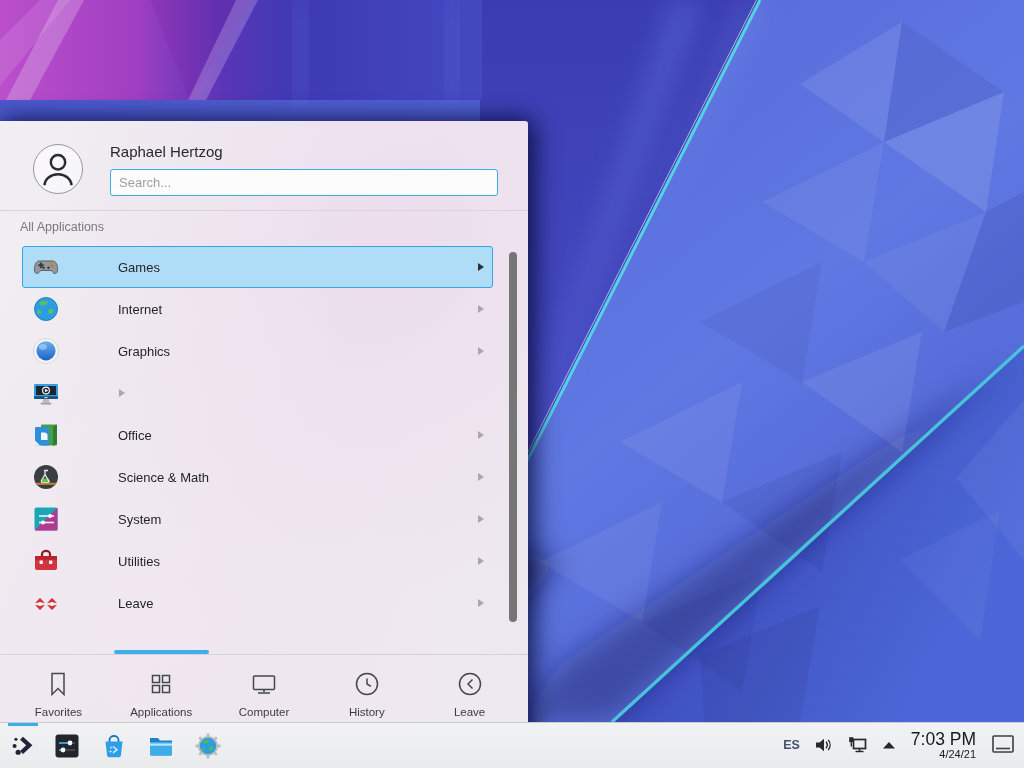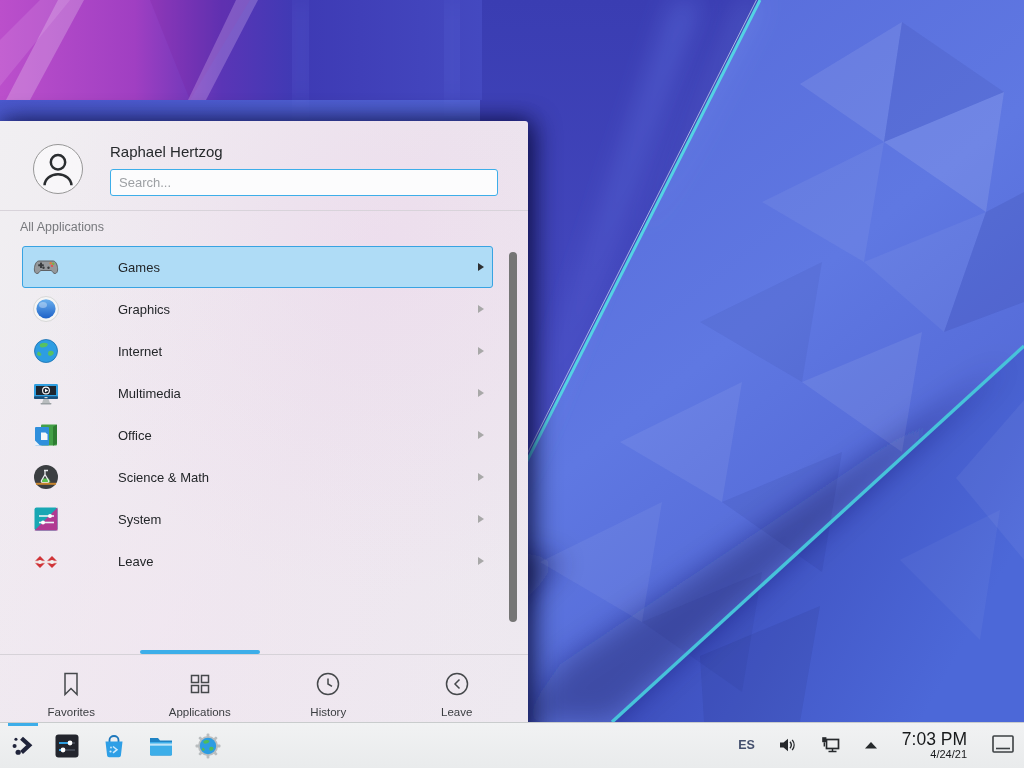--- a/index.html
+++ b/index.html
@@ -75,21 +75,21 @@
     border-top:1px solid #c9cccd;box-sizing:border-box;
     display:flex;align-items:center;
   }
   .launcher-btn{
     position:relative;width:38px;height:45px;margin-left:3px;flex:none;
     display:flex;align-items:center;justify-content:center;
   }
   .launcher-active-bar{position:absolute;top:0;left:5px;width:30px;height:3px;background:#3daee9;}
   .task-icons{display:flex;gap:19px;margin-left:12px;align-items:center;}
   .task-icons svg{width:28px;height:28px;}
-  .tray{margin-left:auto;display:flex;align-items:center;gap:22px;margin-right:8px;}
+  .tray{margin-left:auto;display:flex;align-items:center;gap:13px;margin-right:8px;}
   .kbd-layout{font-size:12.5px;font-weight:bold;color:#44506e;}
   .clock{text-align:right;line-height:1.08;color:#17191b;margin:0 1px;}
   .clock-time{font-size:17.5px;}
   .clock-date{font-size:11px;}
 </style>
 </head>
 <body>
 
 <svg class="wallpaper" viewBox="0 0 1024 768" preserveAspectRatio="none">
   <defs>
@@ -190,65 +190,64 @@
       <span class="cat-label">Games</span>
       <span class="cat-arrow">
         <svg width="8" height="10" viewBox="0 0 8 10">
             <path d="M1 1 L7 5 L1 9Z" fill="currentColor"></path>
           </svg>
       </span>
     </div>
 
     <div class="cat-item">
       <svg class="cat-icon" viewBox="0 0 28 28">
+        <circle cx="14" cy="14" r="11.5" fill="#2d9de2" stroke="#1b6fae" stroke-width="0.8"></circle>
+        <path d="M8 7 q4.5 -2.5 8 0 q-1 3.4 -4.5 3.2 q-4.6 1 -3.5 -3.2Z" fill="#57c161"></path>
+        <path d="M17 14 q4 -1.2 5 2 q-1.8 4 -5.2 2.6 q-1.8 -2.3 0.2 -4.6Z" fill="#57c161"></path>
+        <path d="M6 14.5 q3 0.5 3.5 3.6 q-2.5 2 -4.6 -0.6Z" fill="#57c161"></path>
+      </svg>
+      <span class="cat-label">Internet</span>
+      <span class="cat-arrow">
+        <svg width="8" height="10" viewBox="0 0 8 10">
+            <path d="M1 1 L7 5 L1 9Z" fill="currentColor"></path>
+          </svg>
+      </span>
+    </div>
+
+    <div class="cat-item">
+      <svg class="cat-icon" viewBox="0 0 28 28">
         <defs>
             <linearGradient id="sphG" x1="0" y1="0" x2="0" y2="1">
           <stop offset="0" stop-color="#6ab0ee"></stop>
               <stop offset="1" stop-color="#1e62c8"></stop>
             </linearGradient>
           </defs>
         <circle cx="14" cy="14" r="12.5" fill="#f5f5f5" stroke="#d8d8d8"></circle>
         <circle cx="14" cy="13.8" r="9.6" fill="url(#sphG)"></circle>
         <ellipse cx="11" cy="10" rx="4" ry="3" fill="rgba(255,255,255,0.35)"></ellipse>
       </svg>
       <span class="cat-label">Graphics</span>
       <span class="cat-arrow">
         <svg width="8" height="10" viewBox="0 0 8 10">
             <path d="M1 1 L7 5 L1 9Z" fill="currentColor"></path>
           </svg>
       </span>
     </div>
 
     <div class="cat-item">
       <svg class="cat-icon" viewBox="0 0 28 28">
-        <circle cx="14" cy="14" r="11.5" fill="#2d9de2" stroke="#1b6fae" stroke-width="0.8"></circle>
-        <path d="M8 7 q4.5 -2.5 8 0 q-1 3.4 -4.5 3.2 q-4.6 1 -3.5 -3.2Z" fill="#57c161"></path>
-        <path d="M17 14 q4 -1.2 5 2 q-1.8 4 -5.2 2.6 q-1.8 -2.3 0.2 -4.6Z" fill="#57c161"></path>
-        <path d="M6 14.5 q3 0.5 3.5 3.6 q-2.5 2 -4.6 -0.6Z" fill="#57c161"></path>
-      </svg>
-      <span class="cat-label">Internet</span>
-      <span class="cat-arrow">
-        <svg width="8" height="10" viewBox="0 0 8 10">
-            <path d="M1 1 L7 5 L1 9Z" fill="currentColor"></path>
-          </svg>
-      </span>
-    </div>
-
-    <div class="cat-item">
-      <svg class="cat-icon" viewBox="0 0 28 28">
         <rect x="2" y="5" width="24" height="15" rx="1.4" fill="#2f9fe0"></rect>
         <rect x="4" y="7" width="20" height="9" fill="#1d2630"></rect>
         <circle cx="14" cy="11.5" r="3.4" fill="none" stroke="#fff" stroke-width="1.1"></circle>
         <path d="M13 9.8 L16.2 11.5 L13 13.2Z" fill="#fff"></path>
         <rect x="2" y="17.2" width="24" height="2.8" rx="1" fill="#1a4f79"></rect>
         <rect x="12.5" y="18" width="3" height="1.2" fill="#cfd8dc"></rect>
         <path d="M11.5 20 h5 l1.5 4 h-8Z" fill="#b9bdbf"></path>
         <rect x="8.5" y="24" width="11" height="1.6" rx="0.8" fill="#9aa0a3"></rect>
       </svg>
-      <span class="cat-label">Multimedia</span>
       <span class="cat-arrow">
         <svg width="8" height="10" viewBox="0 0 8 10">
             <path d="M1 1 L7 5 L1 9Z" fill="currentColor"></path>
           </svg>
       </span>
     </div>
 
     <div class="cat-item">
       <svg class="cat-icon" viewBox="0 0 28 28">
         <rect x="9" y="3.5" width="16" height="21" rx="1" fill="#43a047"></rect>
@@ -291,20 +290,35 @@
         <circle cx="11" cy="17.5" r="2" fill="#fff"></circle>
       </svg>
       <span class="cat-label">System</span>
       <span class="cat-arrow">
         <svg width="8" height="10" viewBox="0 0 8 10">
             <path d="M1 1 L7 5 L1 9Z" fill="currentColor"></path>
           </svg>
       </span>
     </div>
 
+    <div class="cat-item">
+      <svg class="cat-icon" viewBox="0 0 28 28">
+        <path d="M10 10 v-3 a4 3.2 0 0 1 8 0 v3" fill="none" stroke="#8e1b24" stroke-width="2.2"></path>
+        <rect x="3" y="9" width="22" height="14" rx="2" fill="#d3333c"></rect>
+        <rect x="3" y="9" width="22" height="3.6" fill="#b8232e"></rect>
+        <rect x="7.5" y="13.5" width="3.4" height="3.4" rx="0.6" fill="#fff" opacity="0.95"></rect>
+        <rect x="17" y="13.5" width="3.4" height="3.4" rx="0.6" fill="#fff" opacity="0.95"></rect>
+      </svg>
+      <span class="cat-label">Utilities</span>
+      <span class="cat-arrow">
+        <svg width="8" height="10" viewBox="0 0 8 10">
+            <path d="M1 1 L7 5 L1 9Z" fill="currentColor"></path>
+          </svg>
+      </span>
+    </div>
 
     <div class="cat-item">
       <svg class="cat-icon" viewBox="0 0 28 28">
         <g fill="#d03438">
           <path d="M8 9 l6 6 -6 6 -6 -6Z"></path>
           <path d="M20 9 l6 6 -6 6 -6 -6Z"></path>
         </g>
         <rect x="1" y="13.7" width="26" height="2.6" fill="#f2f2f2" opacity="0.9"></rect>
         <circle cx="8" cy="15" r="2" fill="#f2f2f2"></circle>
           <circle cx="20" cy="15" r="2" fill="#f2f2f2"></circle>
@@ -329,20 +343,28 @@
       <span class="tab-label">Favorites</span>
     </div>
     <div class="tab active">
       <svg viewBox="0 0 30 30" width="30" height="30" fill="none" stroke="#45484b" stroke-width="1.5">
         <rect x="6.5" y="6.5" width="7" height="7"></rect>
           <rect x="16.5" y="6.5" width="7" height="7"></rect>
         <rect x="6.5" y="16.5" width="7" height="7"></rect>
           <rect x="16.5" y="16.5" width="7" height="7"></rect>
       </svg>
       <span class="tab-label">Applications</span>
+    </div>
+    <div class="tab">
+      <svg viewBox="0 0 30 30" width="30" height="30" fill="none" stroke="#45484b" stroke-width="1.5">
+        <rect x="4.5" y="7" width="21" height="13.5" rx="1"></rect>
+        <line x1="15" y1="20.5" x2="15" y2="23.5"></line>
+          <line x1="9" y1="24" x2="21" y2="24"></line>
+      </svg>
+      <span class="tab-label">Computer</span>
     </div>
     <div class="tab">
       <svg viewBox="0 0 30 30" width="30" height="30" fill="none" stroke="#45484b" stroke-width="1.5">
         <circle cx="15" cy="15" r="10.5"></circle>
           <path d="M15 9.5 V15 l4 2.3"></path>
       </svg>
       <span class="tab-label">History</span>
     </div>
     <div class="tab">
       <svg viewBox="0 0 30 30" width="30" height="30" fill="none" stroke="#45484b" stroke-width="1.5">

